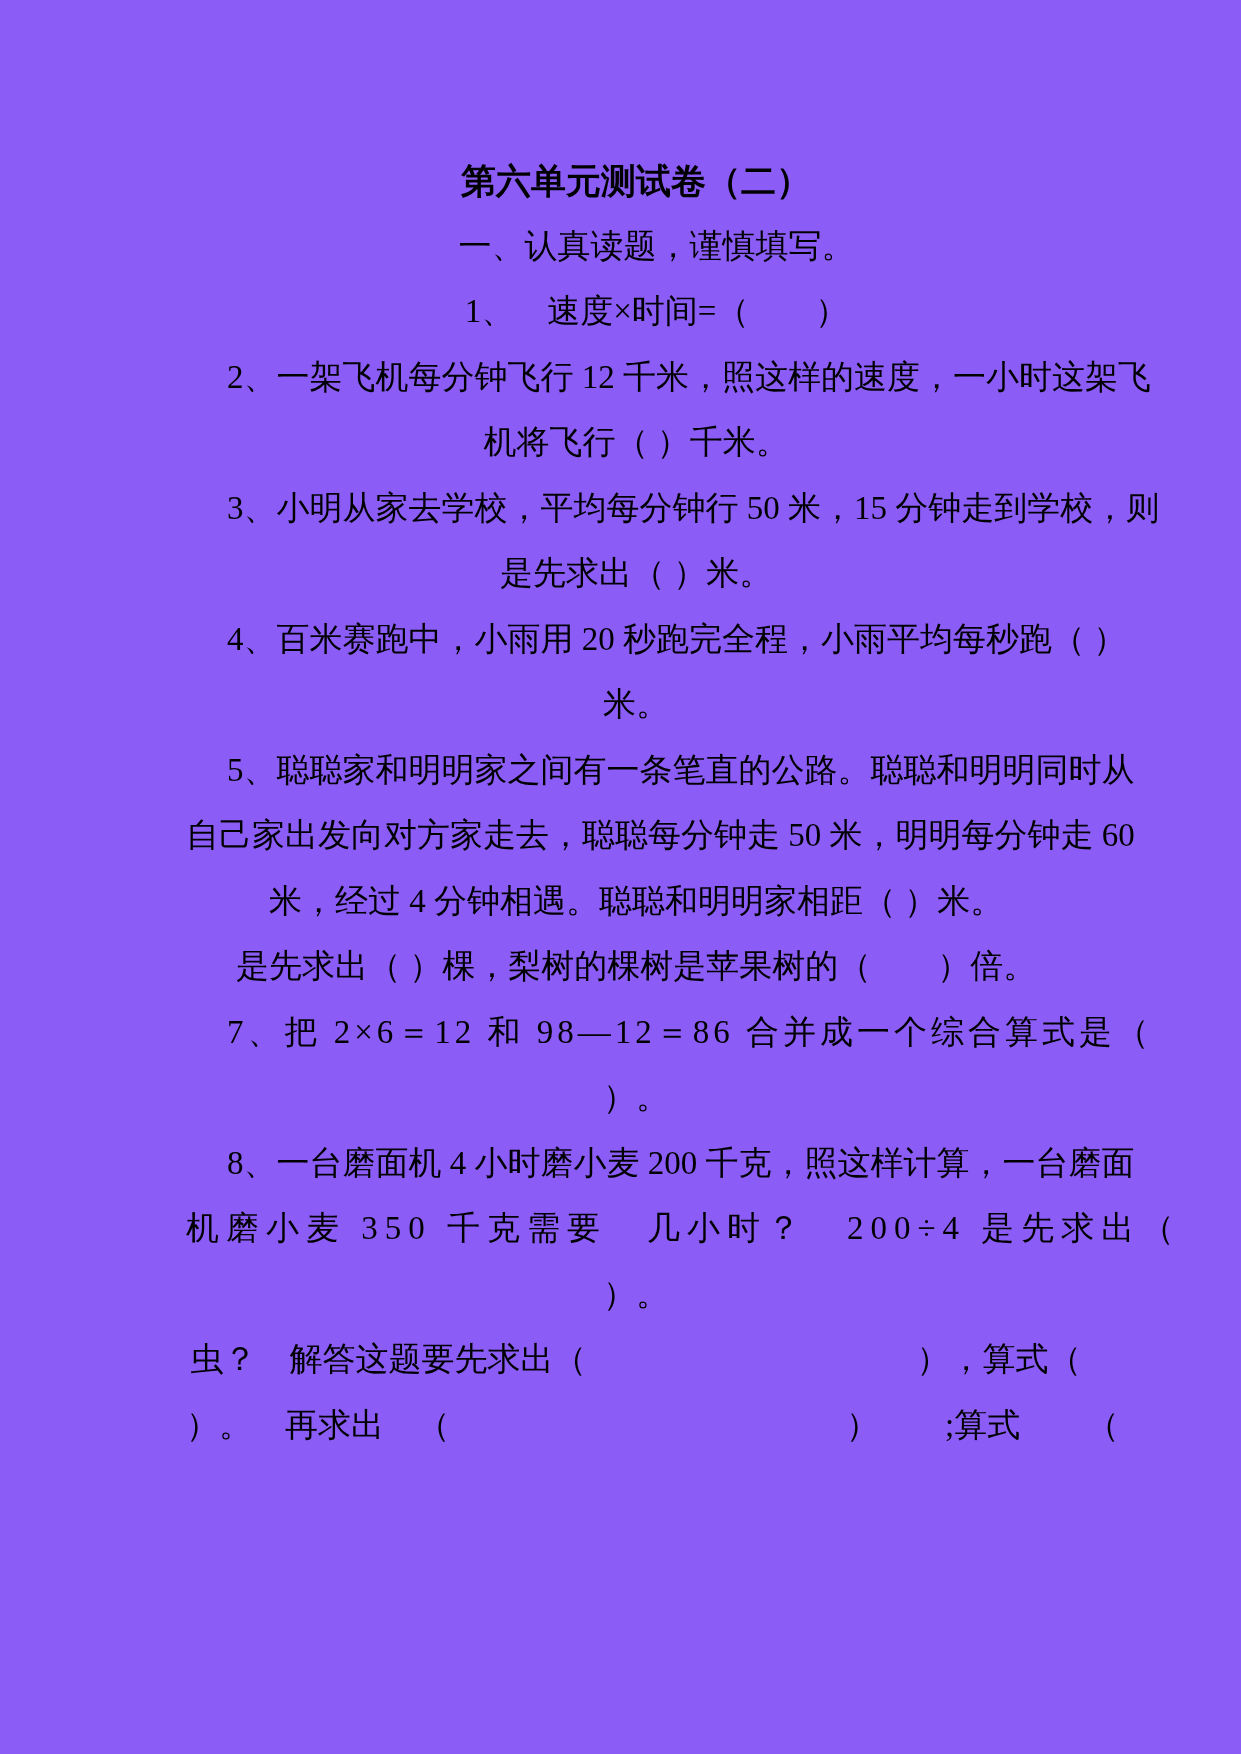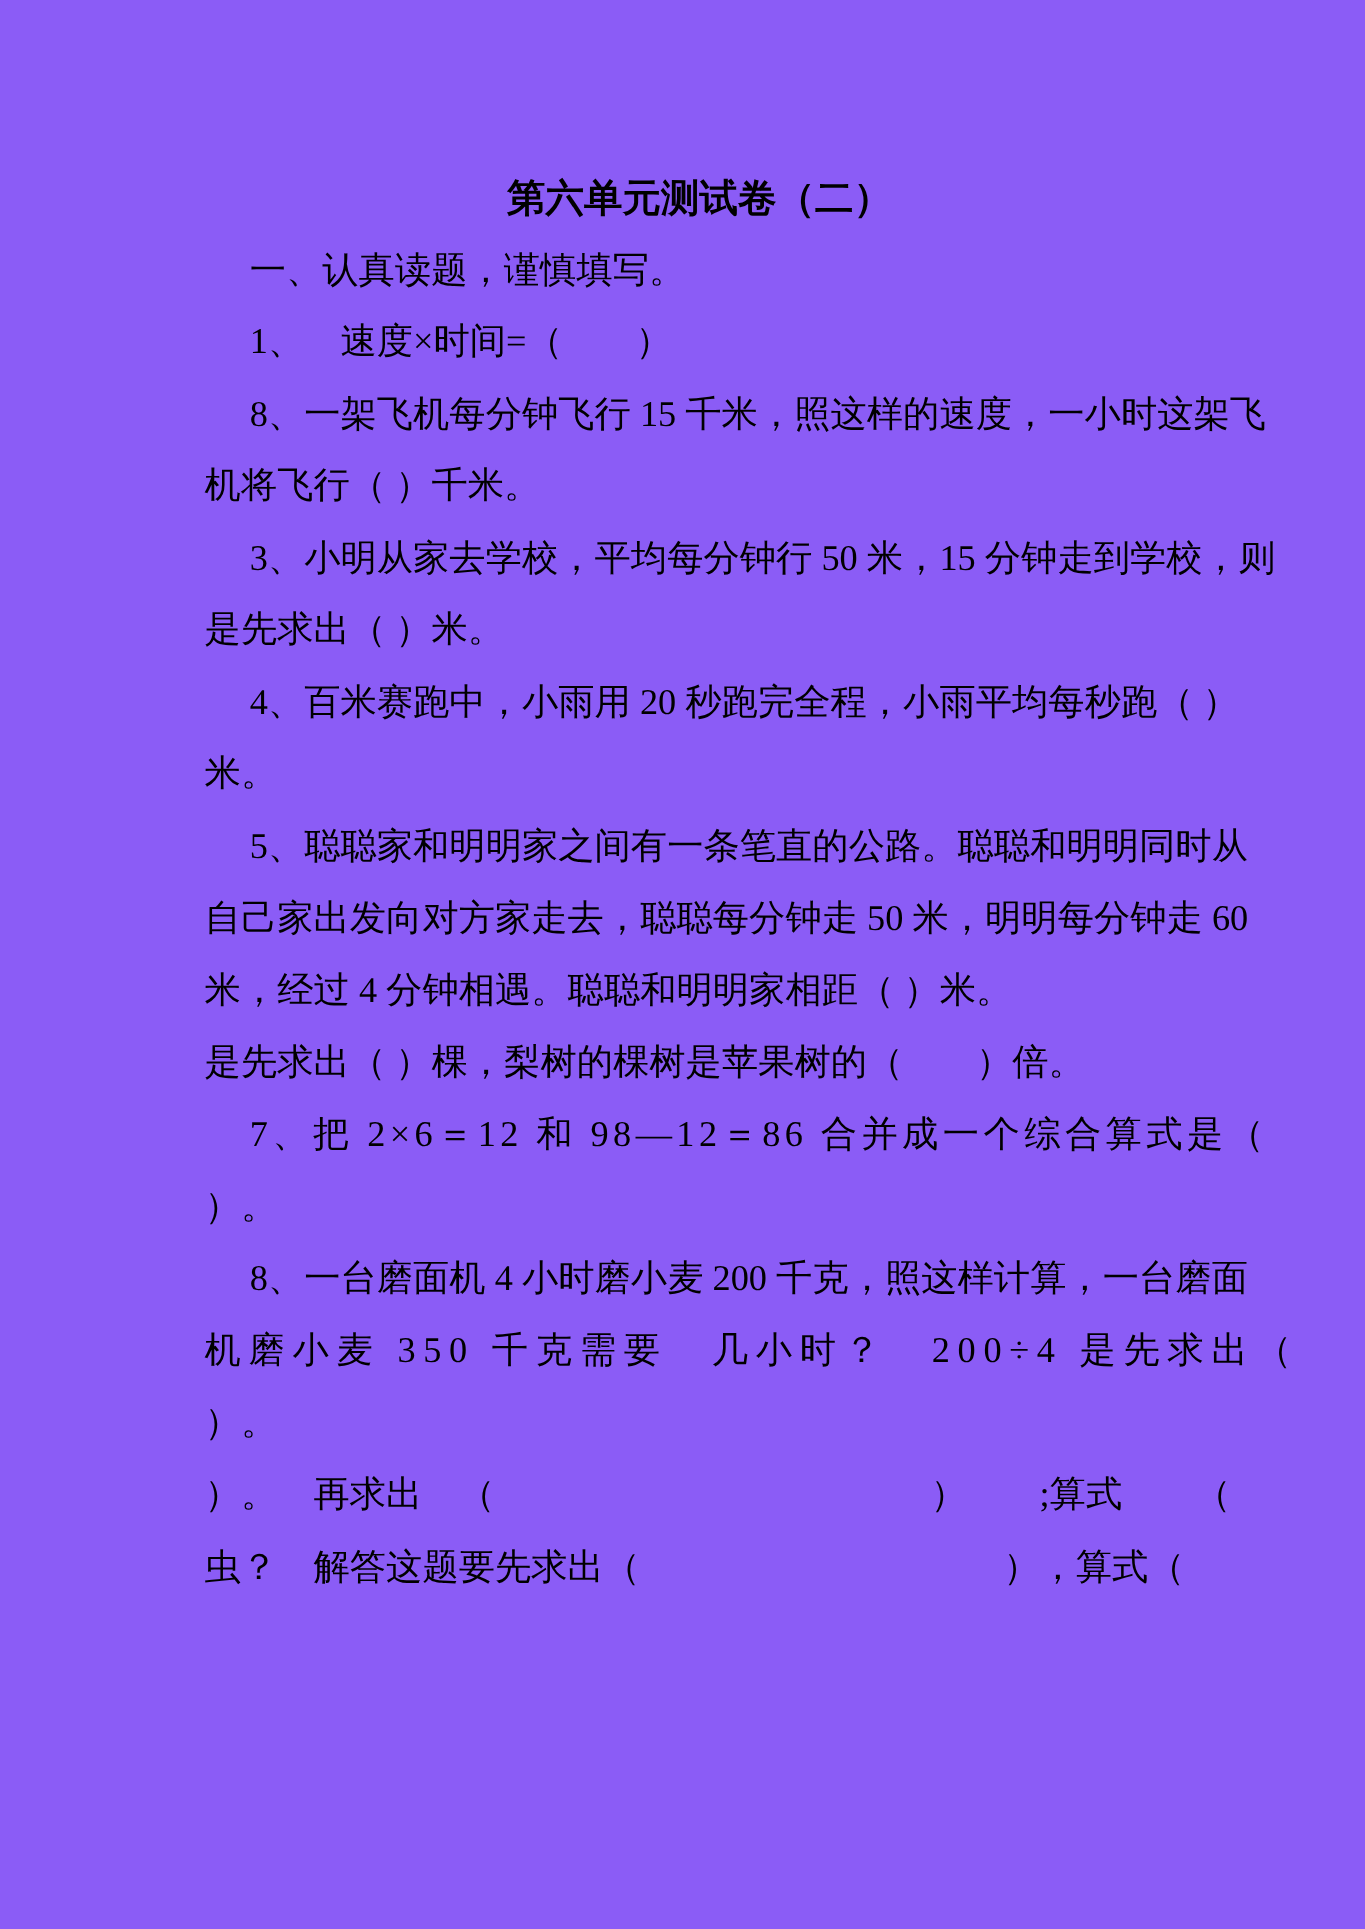--- a/index.html
+++ b/index.html
@@ -21,20 +21,21 @@
     left: 186px;
     top: 148px;
     width: 900px;
   }
   .line {
     height: 65.5px;
     line-height: 65.5px;
     font-size: 33px;
     white-space: pre;
     color: #000000;
+    text-align: center;
   }
   .title {
     text-align: center;
     font-weight: bold;
     font-size: 35px;
     font-family: "Liberation Sans", "DejaVu Sans", sans-serif;
   }
   .indent {
     padding-left: 41px;
   }
@@ -46,31 +47,31 @@
   }
 </style>
 </head>
 <body>
 
 <div class="page">
   <div class="text-block">
     <div class="line title">第六单元测试卷（二）</div>
     <div class="line indent">一、认真读题，谨慎填写。</div>
     <div class="line indent">1、　速度×时间=（　　）</div>
-    <div class="line indent">8、一架飞机每分钟飞行 15 千米，照这样的速度，一小时这架飞</div>
+    <div class="line indent">2、一架飞机每分钟飞行 12 千米，照这样的速度，一小时这架飞</div>
     <div class="line">机将飞行（ ）千米。</div>
     <div class="line indent">3、小明从家去学校，平均每分钟行 50 米，15 分钟走到学校，则</div>
     <div class="line">是先求出（ ）米。</div>
     <div class="line indent">4、百米赛跑中，小雨用 20 秒跑完全程，小雨平均每秒跑（ ）</div>
     <div class="line">米。</div>
     <div class="line indent">5、聪聪家和明明家之间有一条笔直的公路。聪聪和明明同时从</div>
     <div class="line">自己家出发向对方家走去，聪聪每分钟走 50 米，明明每分钟走 60</div>
     <div class="line">米，经过 4 分钟相遇。聪聪和明明家相距（ ）米。</div>
     <div class="line">是先求出（ ）棵，梨树的棵树是苹果树的（　　）倍。</div>
     <div class="line indent spread-sm">7、把 2×6＝12 和 98—12＝86 合并成一个综合算式是（</div>
     <div class="line">）。</div>
     <div class="line indent">8、一台磨面机 4 小时磨小麦 200 千克，照这样计算，一台磨面</div>
     <div class="line spread-lg">机磨小麦 350 千克需要　几小时？　200÷4 是先求出（</div>
     <div class="line">）。</div>
+    <div class="line">虫？　解答这题要先求出（　　　　　　　　　　），算式（</div>
     <div class="line">）。　再求出　（　　　　　　　　　　　　）　　;算式　　（</div>
-    <div class="line">虫？　解答这题要先求出（　　　　　　　　　　），算式（</div>
   </div>
 </div>
 
 </body></html>

